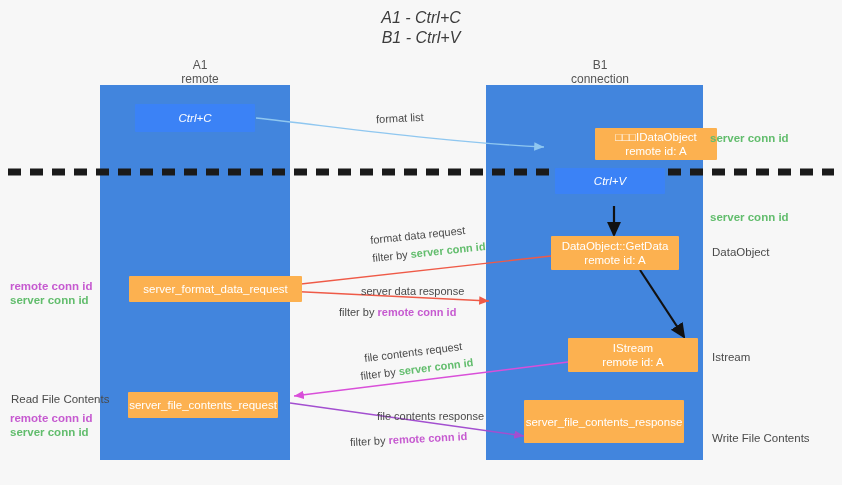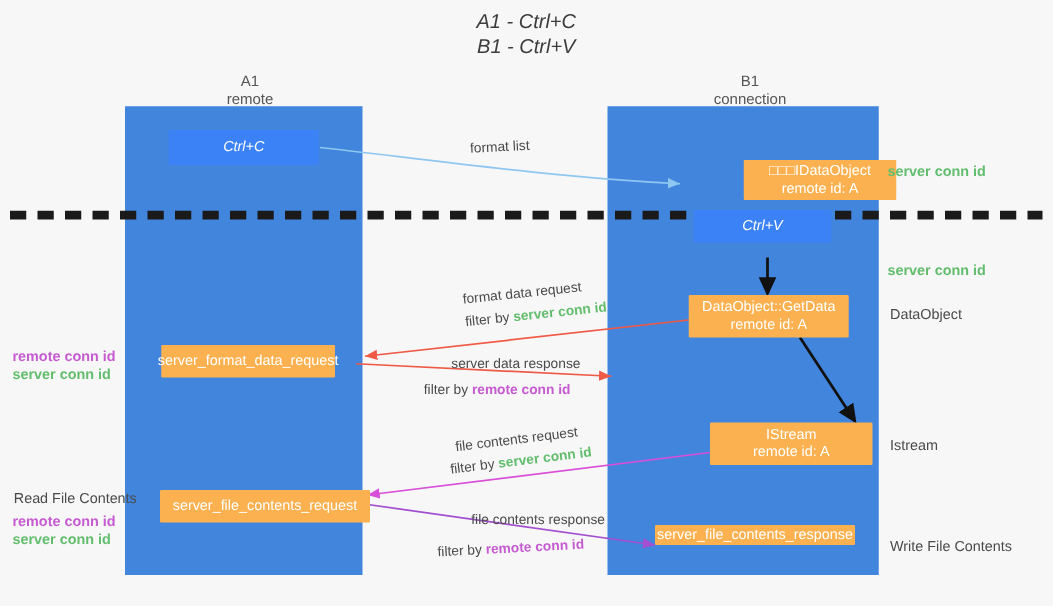--- a/index.html
+++ b/index.html
@@ -124,30 +124,30 @@
   <div class="box orange" style="left:551px;top:236px;width:128px;height:34px;">
     <span>DataObject::GetData</span>
     <span>remote id: A</span>
   </div>
 
   <div class="box orange" style="left:568px;top:338px;width:130px;height:34px;">
     <span>IStream</span>
     <span>remote id: A</span>
   </div>
 
-  <div class="box orange" style="left:129px;top:276px;width:139px;height:26px;">
+  <div class="box orange" style="left:129px;top:276px;width:173px;height:26px;">
     <span>server_format_data_request</span>
   </div>
 
 
-  <div class="box orange" style="left:128px;top:392px;width:168px;height:26px;">
+  <div class="box orange" style="left:128px;top:392px;width:150px;height:26px;">
     <span>server_file_contents_request</span>
   </div>
 
-  <div class="box orange" style="left:524px;top:420px;width:160px;height:16px;">
+  <div class="box orange" style="left:524px;top:400px;width:160px;height:43px;">
     <span>server_file_contents_response</span>
   </div>
 
   <div class="edgeLabel" style="left:376px;top:111px;transform:rotate(-3deg);">
     <span>format list</span>
   </div>
 
   <div class="edgeLabel" style="left:370px;top:228px;transform:rotate(-6deg);">
     <span>format data request</span>
   </div>

